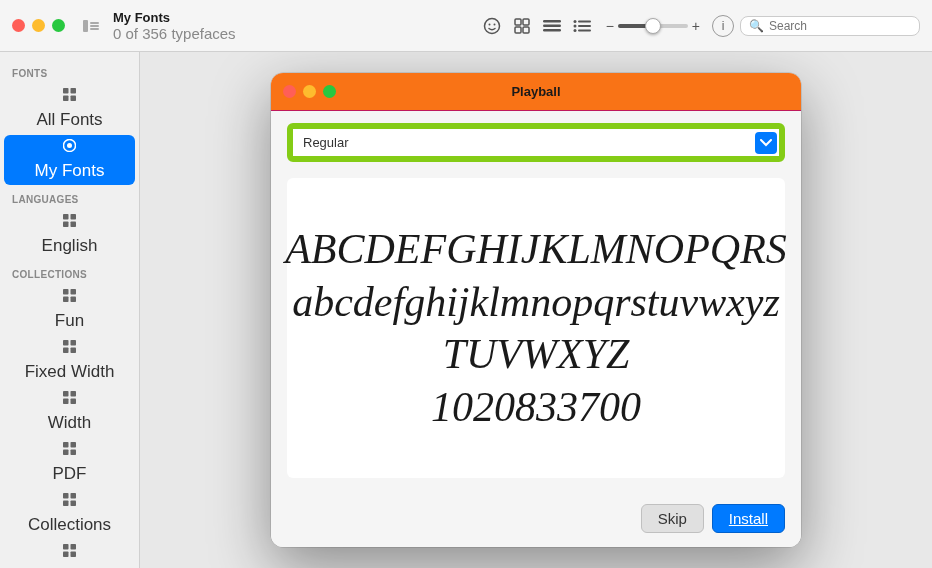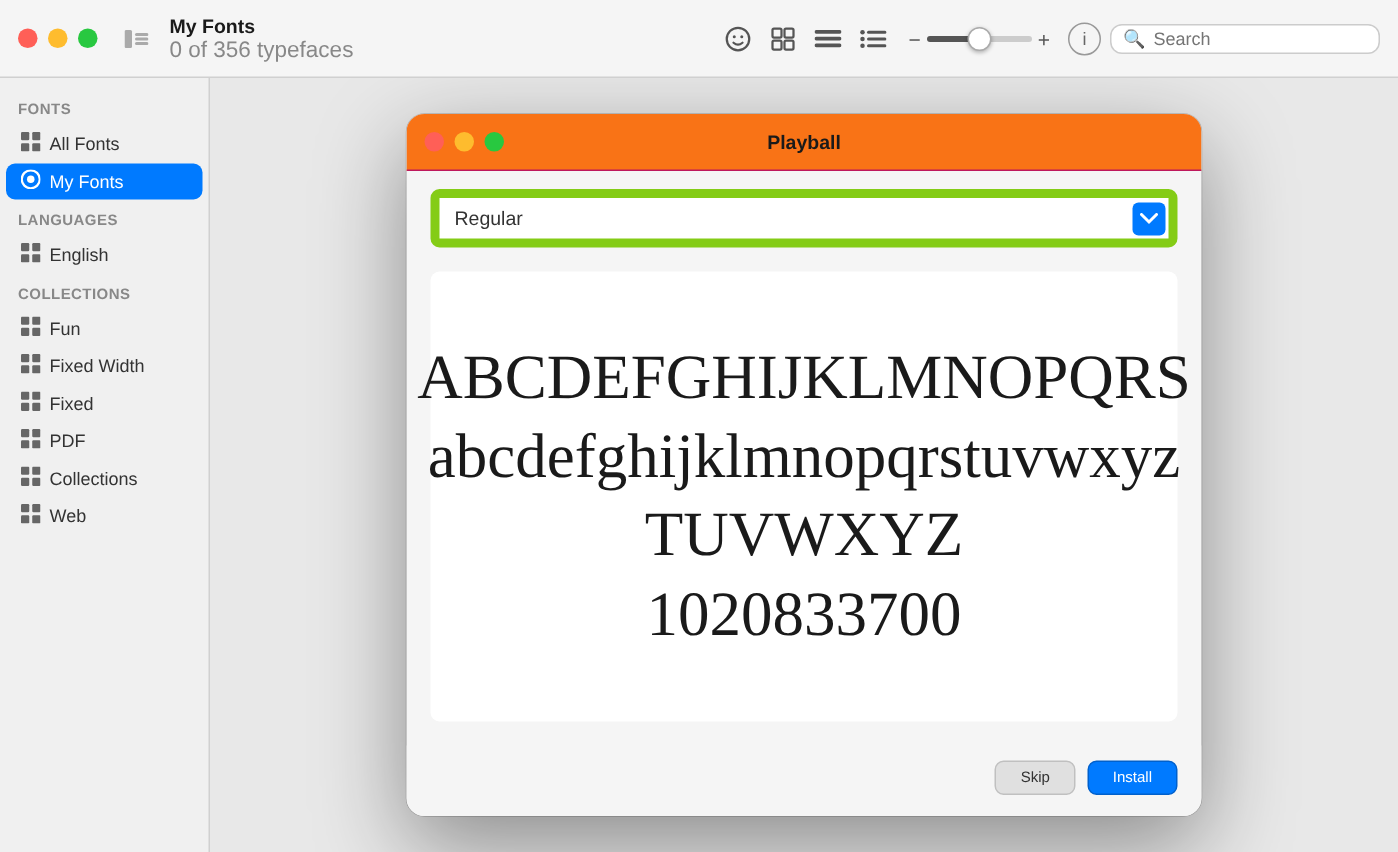--- a/index.html
+++ b/index.html
@@ -165,25 +165,26 @@
       color: #888;
       padding: 8px 12px 4px;
       text-transform: uppercase;
       letter-spacing: 0.3px;
     }
     .sidebar-item {
       display: flex;
       align-items: center;
       gap: 6px;
       padding: 4px 10px;
-      font-size: 12px;
+      font-size: 17px;
       color: #333;
       cursor: pointer;
       border-radius: 6px;
       margin: 1px 4px;
+      flex-direction: column;
     }
     .sidebar-item.active {
       background: #007aff;
       color: white;
     }
     .sidebar-item.active .item-icon { color: white; }
     .item-icon { font-size: 12px; color: #666; }
 
     
     .content-area {
@@ -275,49 +276,51 @@
       background: white;
       border-radius: 6px;
       padding: 20px;
       min-height: 300px;
       display: flex;
       align-items: center;
       justify-content: center;
     }
     .font-preview-text {
       font-family: 'Palatino', 'Palatino Linotype', 'Book Antiqua', serif;
+      font-style: italic;
       font-size: 42px;
       line-height: 1.25;
       text-align: center;
       color: #1a1a1a;
     }
 
     .modal-footer {
       display: flex;
       justify-content: flex-end;
       gap: 8px;
       padding: 10px 16px 14px;
       background: #f5f5f5;
     }
     .btn {
       padding: 5px 16px;
       border-radius: 6px;
-      font-size: 10px;
+      font-size: 15px;
       cursor: pointer;
       border: 1px solid transparent;
     }
     .btn-skip {
       background: #e0e0e0;
       border-color: #c0c0c0;
       color: #333;
     }
     .btn-install {
       background: #007aff;
       color: white;
       border-color: #0060cc;
+      text-decoration: underline;
     }
   </style>
 </head>
 <body>
 
 <div class="title-bar">
   <div class="window-controls">
     <button class="window-btn close"></button>
     <button class="window-btn minimize"></button>
     <button class="window-btn maximize"></button>
@@ -449,21 +452,21 @@
     </div>
     <div class="sidebar-item">
       <span class="item-icon">
         <svg width="13" height="13" viewBox="0 0 13 13" fill="none">
           <rect x="0" y="0" width="5.5" height="5.5" rx="0.8" fill="#666"></rect>
           <rect x="7.5" y="0" width="5.5" height="5.5" rx="0.8" fill="#666"></rect>
           <rect x="0" y="7.5" width="5.5" height="5.5" rx="0.8" fill="#666"></rect>
           <rect x="7.5" y="7.5" width="5.5" height="5.5" rx="0.8" fill="#666"></rect>
         </svg>
       </span>
-      <span>Fixed</span>
+      <span>Width</span>
     </div>
     <div class="sidebar-item">
       <span class="item-icon">
         <svg width="13" height="13" viewBox="0 0 13 13" fill="none">
           <rect x="0" y="0" width="5.5" height="5.5" rx="0.8" fill="#666"></rect>
           <rect x="7.5" y="0" width="5.5" height="5.5" rx="0.8" fill="#666"></rect>
           <rect x="0" y="7.5" width="5.5" height="5.5" rx="0.8" fill="#666"></rect>
           <rect x="7.5" y="7.5" width="5.5" height="5.5" rx="0.8" fill="#666"></rect>
         </svg>
       </span>

